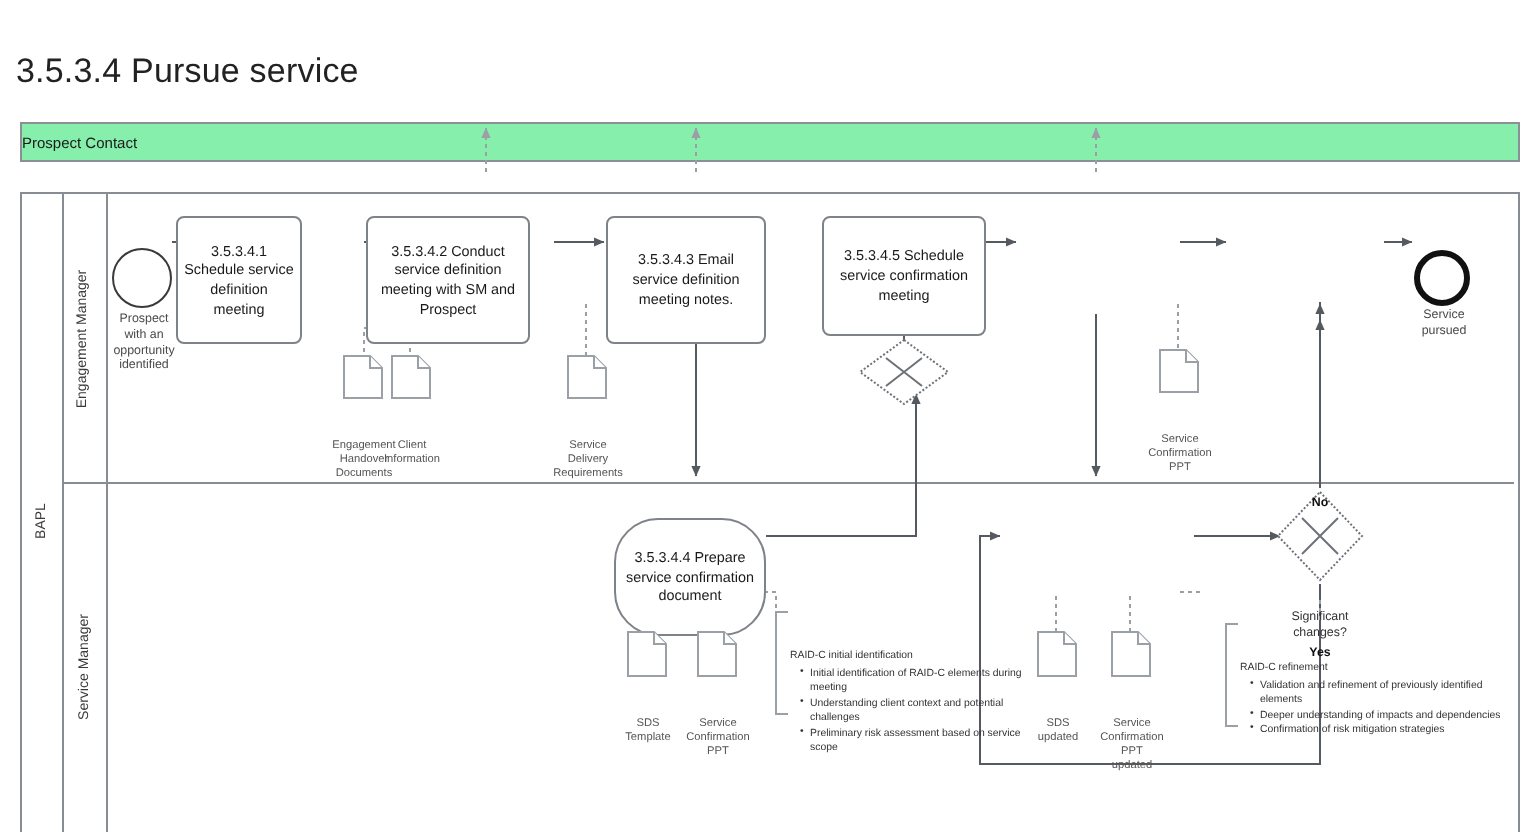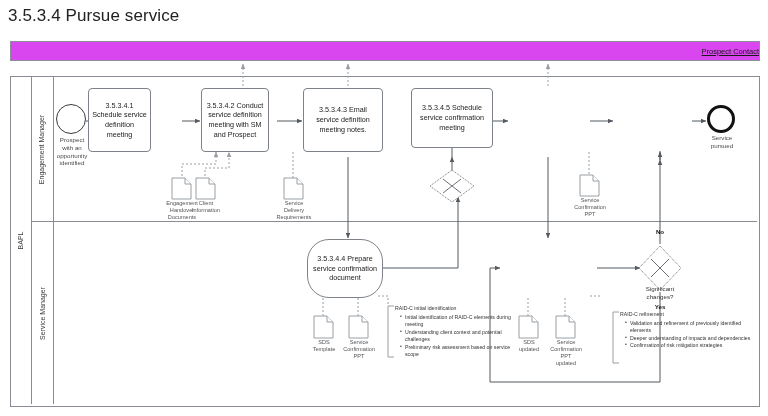--- a/index.html
+++ b/index.html
@@ -5,37 +5,37 @@
   html,body{margin:0;padding:0;}
   body{
     width:768px;height:416px;
     background:#ffffff;
     font-family:"Liberation Sans", sans-serif;
     color:#1a1a1a;
     overflow:hidden;
     position:relative;
   }
   #diagram-root{position:absolute;left:0;top:0;width:768px;height:416px;}
-  .abs{position:absolute;}
+  .abs{position:absolute;margin-top:20px;}
 
   
   #page-title{
     left:8px;top:6px;
     font-size:17px;
     color:#222;
     letter-spacing:.1px;
     white-space:nowrap;
   }
 
   
   .pool-bar{
     border:1px solid #8b8f96;
-    background:#d946ef;
-    display:flex;align-items:center;justify-content:flex-end;
-    font-size:7.5px;color:#1a1a1a;text-decoration:underline;
+    background:#86efac;
+    display:flex;align-items:center;justify-content:flex-start;
+    font-size:7.5px;color:#1a1a1a;
   }
   .pool-outer{border:1px solid #888c93;background:#ffffff;}
   .lane-header{
     border-right:1px solid #888c93;
     display:flex;align-items:center;justify-content:center;
     font-size:7px;color:#3a3a3a;
   }
   .lane-header .vert{
     transform:rotate(-90deg);
     white-space:nowrap;
@@ -198,21 +198,21 @@
   <div class="abs event start" style="left:56px;top:104px;width:30px;height:30px;"></div>
   <div class="abs event-label" style="left:44px;top:136px;width:56px;">Prospect
 with an
 opportunity
 identified</div>
 
   <div class="abs task" style="left:88px;top:88px;width:63px;height:64px;">
     <span>3.5.3.4.1 Schedule service definition meeting</span>
   </div>
 
-  <div class="abs task" style="left:201px;top:88px;width:68px;height:64px;">
+  <div class="abs task" style="left:183px;top:88px;width:82px;height:64px;">
     <span>3.5.3.4.2 Conduct service definition meeting with SM and Prospect</span>
   </div>
 
   <div class="abs task" style="left:303px;top:88px;width:80px;height:64px;">
     <span>3.5.3.4.3 Email service definition meeting notes.</span>
   </div>
 
   <div class="abs task" style="left:411px;top:88px;width:82px;height:60px;">
     <span>3.5.3.4.5 Schedule service confirmation meeting</span>
   </div>

